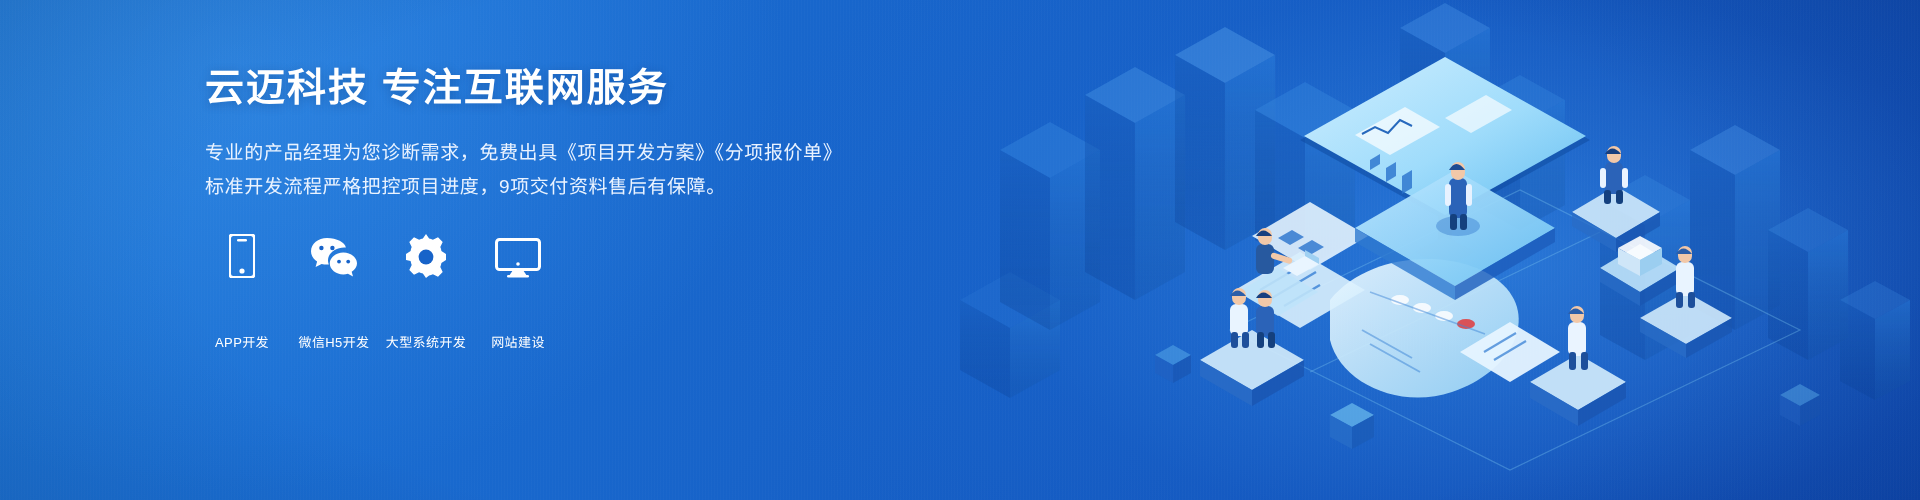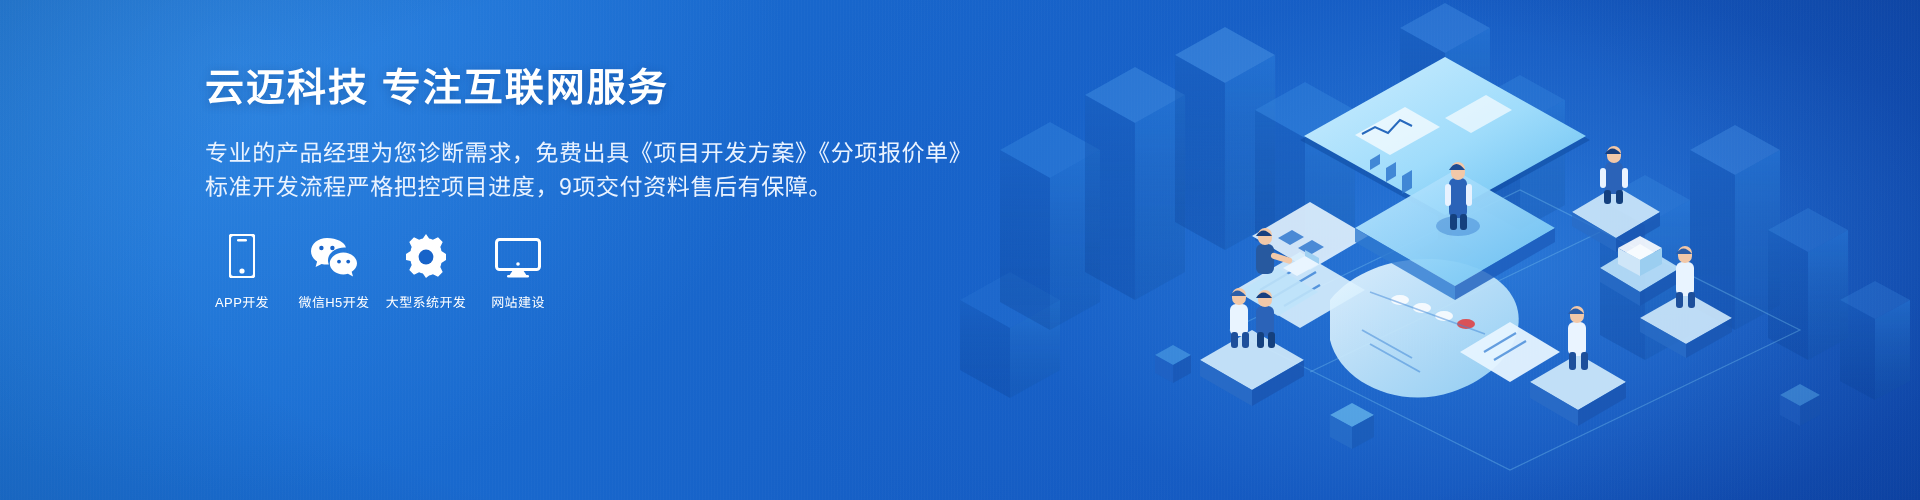--- a/index.html
+++ b/index.html
@@ -27,41 +27,41 @@
   }
 
   
   .copy{position:absolute;left:205px;top:66px;width:760px;z-index:6;}
   .headline{
     font-size:39px;line-height:1.12;font-weight:700;color:#ffffff;
     letter-spacing:2px;margin:0 0 26px 0;white-space:nowrap;
     text-shadow:0 2px 10px rgba(0,30,80,0.25);
   }
   .sub{
-    font-size:23px;line-height:34px;color:#eaf3ff;letter-spacing:.6px;
+    font-size:19px;line-height:34px;color:#eaf3ff;letter-spacing:.6px;
     margin:0;white-space:nowrap;font-weight:400;
   }
   .sub .l2{display:block;}
 
   
   .services{
     position:absolute;left:205px;top:232px;display:flex;align-items:flex-end;
     gap:0;z-index:6;
   }
   .svc{
     display:flex;flex-direction:column;align-items:center;
     width:74px;margin-right:18px;cursor:pointer;
   }
   .svc .gl{
     height:46px;display:flex;align-items:flex-end;justify-content:center;
     margin-bottom:14px;
   }
   .svc svg{display:block;fill:#ffffff;}
   .svc .lab{
-    font-size:13px;color:#ffffff;letter-spacing:.4px;white-space:nowrap;font-weight:400;
+    font-size:13px;color:#ffffff;letter-spacing:.4px;white-space:nowrap;font-weight:400;margin-top:40px;
   }
 
   
   .art{position:absolute;right:0;top:0;width:1020px;height:500px;z-index:3;}
   .art svg{display:block;}
 </style>
 </head>
 <body>
 
 <div class="banner">

